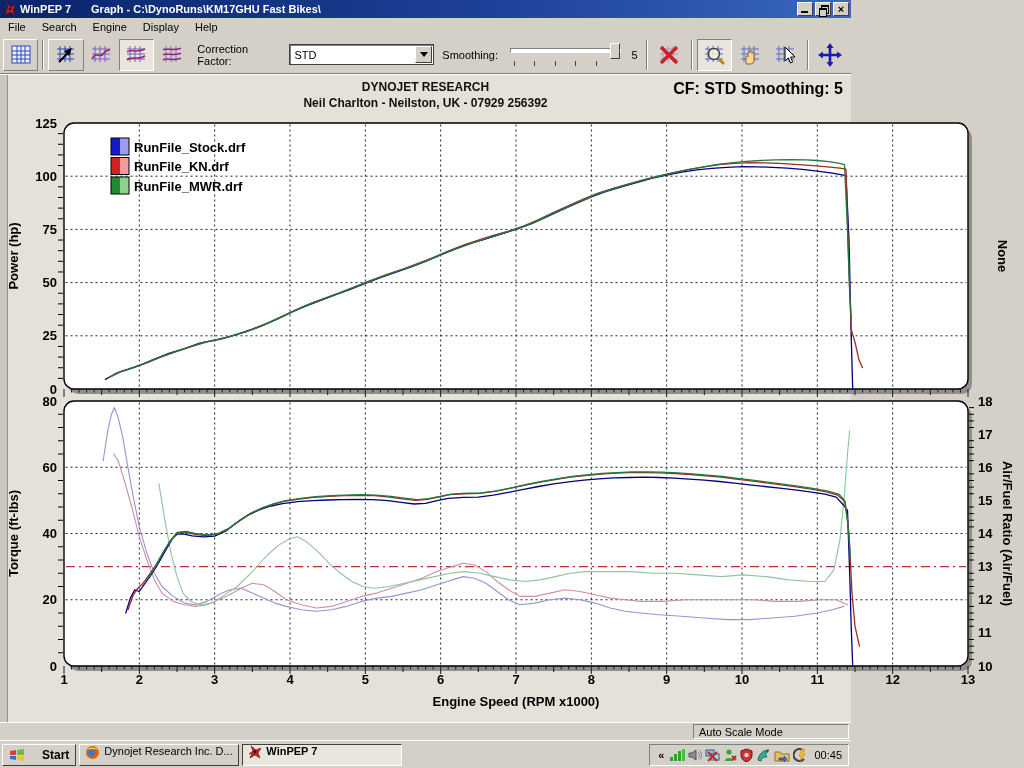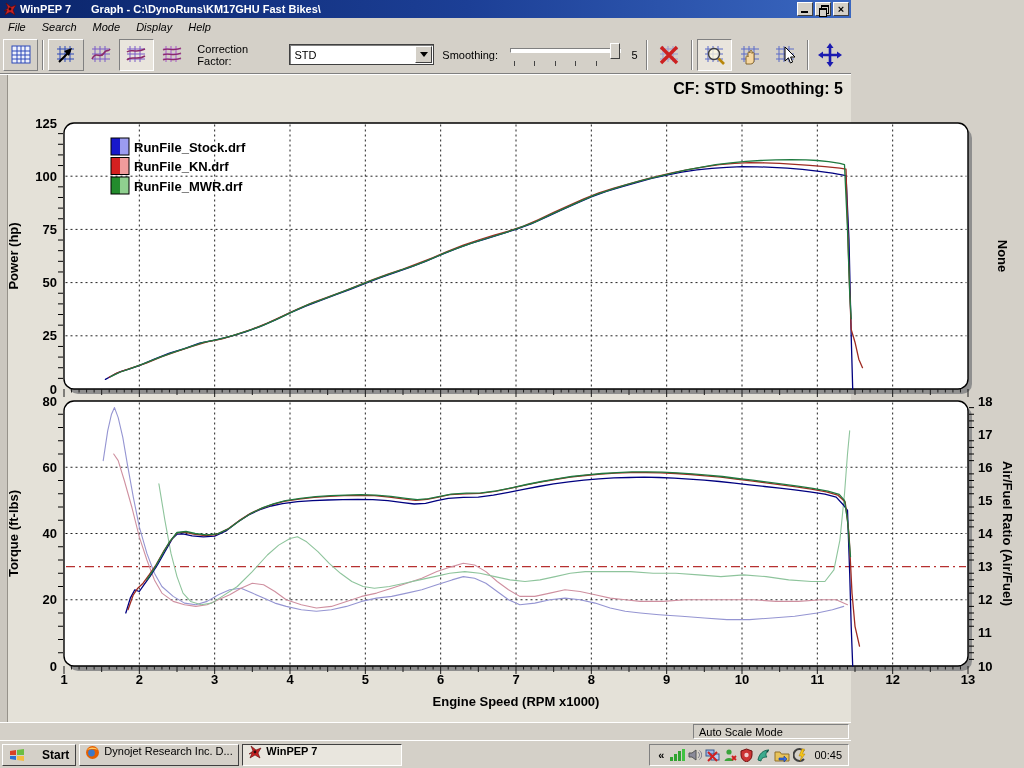--- a/index.html
+++ b/index.html
@@ -17,21 +17,21 @@
     border-color:#ffffff #404040 #404040 #ffffff; font-size:9px; line-height:11px;
     text-align:center; color:#000; font-weight:bold; position:relative; }
   .glyph-min { position:absolute; left:3px; bottom:2px; width:7px; border-bottom:2px solid #000; }
   .glyph-restore { position:absolute; left:3px; top:2px; width:8px; height:8px; }
   .glyph-restore:before { content:""; position:absolute; left:2px; top:0; width:6px; height:6px; border:1px solid #000; border-top-width:2px; }
   .glyph-restore:after  { content:""; position:absolute; left:0; top:3px; width:6px; height:6px; border:1px solid #000; border-top-width:2px; background:#d4d0c8; }
   .glyph-close { font-size:11px; line-height:12px; }
 
   
   .menubar { height:18px; background:#d4d0c8; display:flex; align-items:center; font-size:11px; }
-  .menu-item { padding:2px 8px;font-style:italic; }
+  .menu-item { padding:2px 8px; }
 
   
   .toolbar { height:38px; background:#d4d0c8; display:flex; align-items:center; padding:0 3px;
     border-bottom:1px solid #808080; font-size:11px; }
   .tool-btn { width:36px; height:32px; display:flex; align-items:center; justify-content:center; border:1px solid transparent; }
   .tool-btn.raised { border-color:#fff #808080 #808080 #fff; }
   .tool-btn.pressed { border-color:#808080 #fff #fff #808080; background:#e9e5dd; }
   .tsep { width:2px; height:30px; border-left:1px solid #808080; border-right:1px solid #ffffff; margin:0 4px; }
   .tb-label { margin:0 6px 0 8px; }
   .combo { width:148px; height:21px; background:#fff; border:1px solid #404040; box-shadow:inset 1px 1px 0 #808080; display:flex; align-items:center; }
@@ -91,21 +91,21 @@
       <div class="tb-btn">
           <span class="glyph-restore"></span>
         </div>
       <div class="tb-btn"><span class="glyph-close">×</span></div>
     </div>
   </div>
 
   <div class="menubar">
     <span class="menu-item">File</span>
     <span class="menu-item">Search</span>
-    <span class="menu-item">Mode</span>
+    <span class="menu-item">Engine</span>
     <span class="menu-item">Display</span>
     <span class="menu-item">Help</span>
   </div>
 
   <div class="toolbar">
     <div class="tool-btn raised">
       <svg width="26" height="26">
         <rect x="4" y="4" width="18" height="17" fill="#eef1fb" stroke="#2c48b8"></rect>
         <path d="M4 9H22M4 13H22M4 17H22M9 4V21M13 4V21M17 4V21" stroke="#2c48b8" fill="none"></path>
       </svg>
@@ -183,20 +183,24 @@
         <polygon points="13,1 9.5,6 16.5,6" fill="#1a1ab0"></polygon>
           <polygon points="13,25 9.5,20 16.5,20" fill="#1a1ab0"></polygon>
         <polygon points="1,13 6,9.5 6,16.5" fill="#1a1ab0"></polygon>
           <polygon points="25,13 20,9.5 20,16.5" fill="#1a1ab0"></polygon>
       </svg>
     </div>
   </div>
 
   <div class="content">
     <div class="left-strip"></div>
+    <div class="page-header">
+      <div>DYNOJET RESEARCH</div>
+      <div class="sub">Neil Charlton - Neilston, UK - 07929 256392</div>
+    </div>
     <div class="cf-info">CF: STD  Smoothing: 5</div>
     <svg id="chart-svg" width="1024" height="612">
         <rect x="68" y="19" width="904" height="266" rx="10" fill="#8f8f8f"></rect>
         <rect x="64" y="14" width="904" height="266" rx="10" fill="#ffffff" stroke="#000" stroke-width="1.4"></rect>
         <line x1="139.33333333333331" y1="15.5" x2="139.33333333333331" y2="278.5" stroke="#222" stroke-width="1" stroke-dasharray="2 3"></line>
         <line x1="214.66666666666666" y1="15.5" x2="214.66666666666666" y2="278.5" stroke="#222" stroke-width="1" stroke-dasharray="2 3"></line>
         <line x1="290" y1="15.5" x2="290" y2="278.5" stroke="#222" stroke-width="1" stroke-dasharray="2 3"></line>
         <line x1="365.3333333333333" y1="15.5" x2="365.3333333333333" y2="278.5" stroke="#222" stroke-width="1" stroke-dasharray="2 3"></line>
         <line x1="440.6666666666667" y1="15.5" x2="440.6666666666667" y2="278.5" stroke="#222" stroke-width="1" stroke-dasharray="2 3"></line>
         <line x1="516" y1="15.5" x2="516" y2="278.5" stroke="#222" stroke-width="1" stroke-dasharray="2 3"></line>

